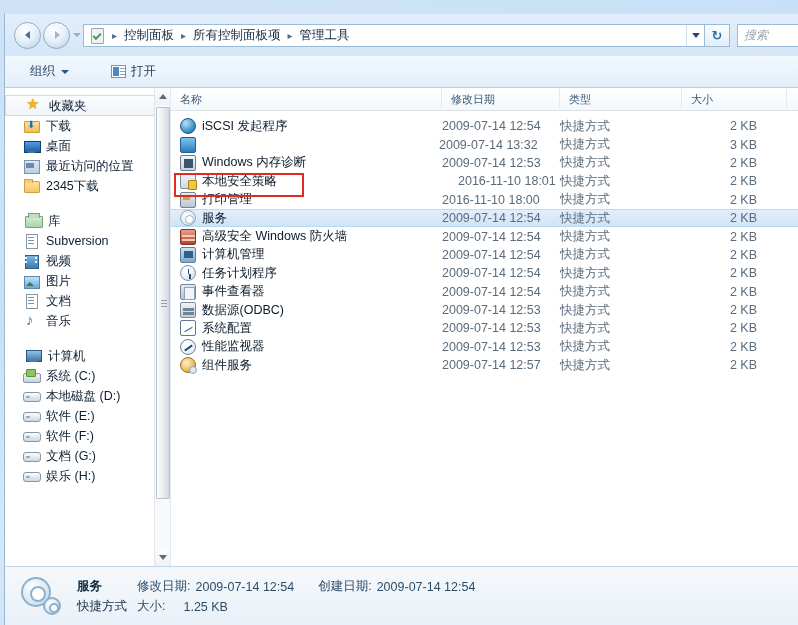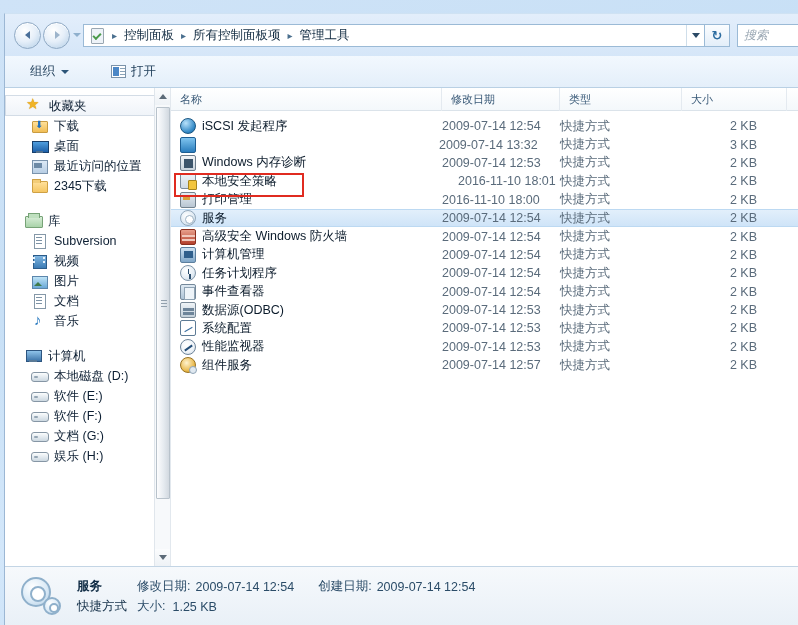--- a/index.html
+++ b/index.html
@@ -167,21 +167,21 @@
     padding-top: 7px;
     font-size: 12.5px; color: #0d1f33;
     overflow: hidden;
   }
   .navgroup { margin-bottom: 2px; }
   .navrow {
     display: flex; align-items: center;
     height: 20px; padding-left: 20px;
     white-space: nowrap;
   }
-  .navrow.child { padding-left: 26px; }
+  .navrow.child { padding-left: 18px; }
   .navrow.selected {
     background: linear-gradient(#fbfcfe, #f0f4f9);
     border: 1px solid #d3dce6;
     margin-right: 6px;
     height: 21px;
   }
   .navicon { width: 17px; height: 16px; margin-right: 6px; flex: none; position: relative; }
   .navlabel { line-height: 16px; }
   .gap { height: 13px; }
 
@@ -553,20 +553,24 @@
       </div>
 
       <div class="gap"></div>
 
       <div class="navgroup">
         <div class="navrow">
           <span class="navicon ic-computer"></span>
           <span class="navlabel">计算机</span>
         </div>
         <div class="navrow child">
+          <span class="navicon ic-sysdrive"></span>
+          <span class="navlabel">系统 (C:)</span>
+        </div>
+        <div class="navrow child">
           <span class="navicon ic-drive"></span>
           <span class="navlabel">本地磁盘 (D:)</span>
         </div>
         <div class="navrow child">
           <span class="navicon ic-drive"></span>
           <span class="navlabel">软件 (E:)</span>
         </div>
         <div class="navrow child">
           <span class="navicon ic-drive"></span>
           <span class="navlabel">软件 (F:)</span>
@@ -758,18 +762,18 @@
         <span class="st-title">服务</span>
         <span class="st-label">修改日期:</span>
         <span class="st-field" style="margin-left:5px;">2009-07-14 12:54</span>
         <span class="st-gap"></span>
         <span class="st-label">创建日期:</span>
         <span class="st-field" style="margin-left:5px;">2009-07-14 12:54</span>
       </div>
       <div class="status-line">
         <span class="st-title" style="font-weight:normal;">快捷方式</span>
         <span class="st-label">大小:</span>
-        <span class="st-field" style="margin-left:7px;">1.25 KB</span>
+        <span class="st-field" style="margin-left:18px;">1.25 KB</span>
       </div>
     </div>
   </div>
 
 </div>
 
 </body></html>

